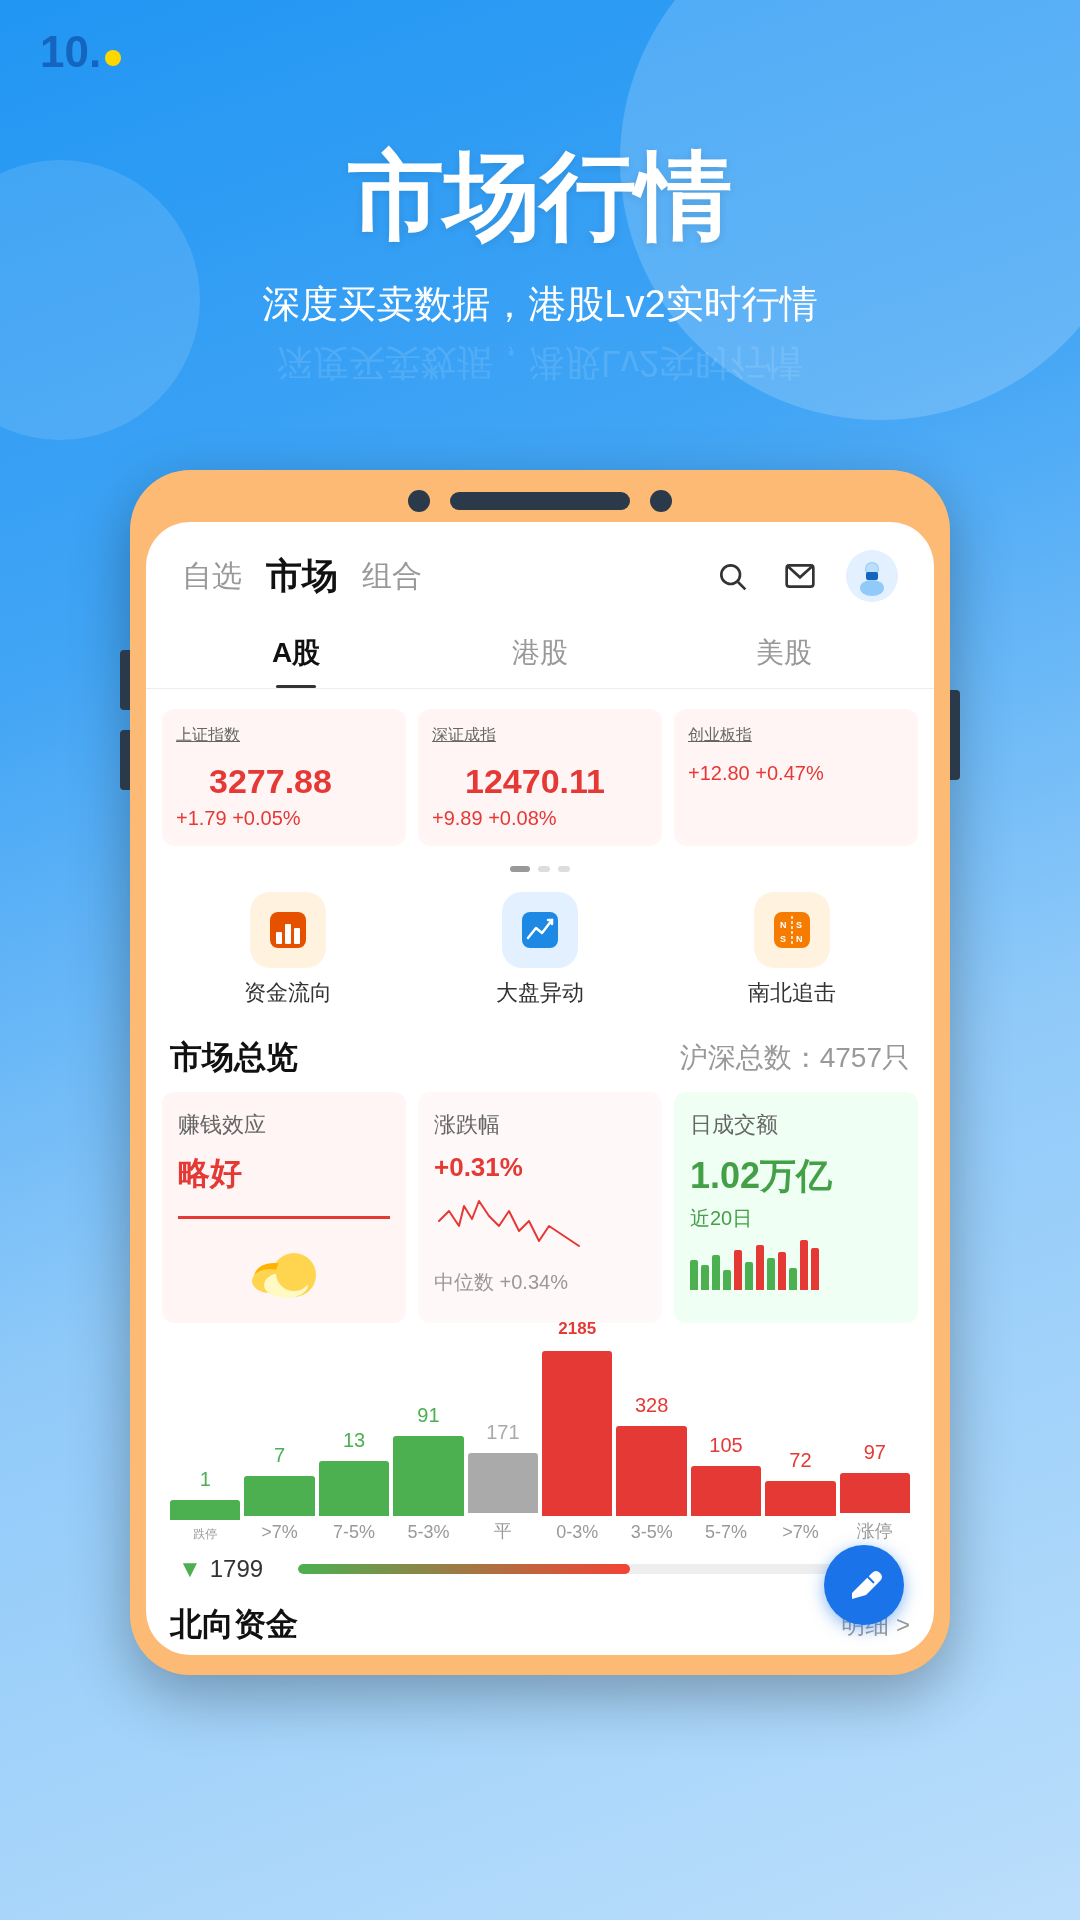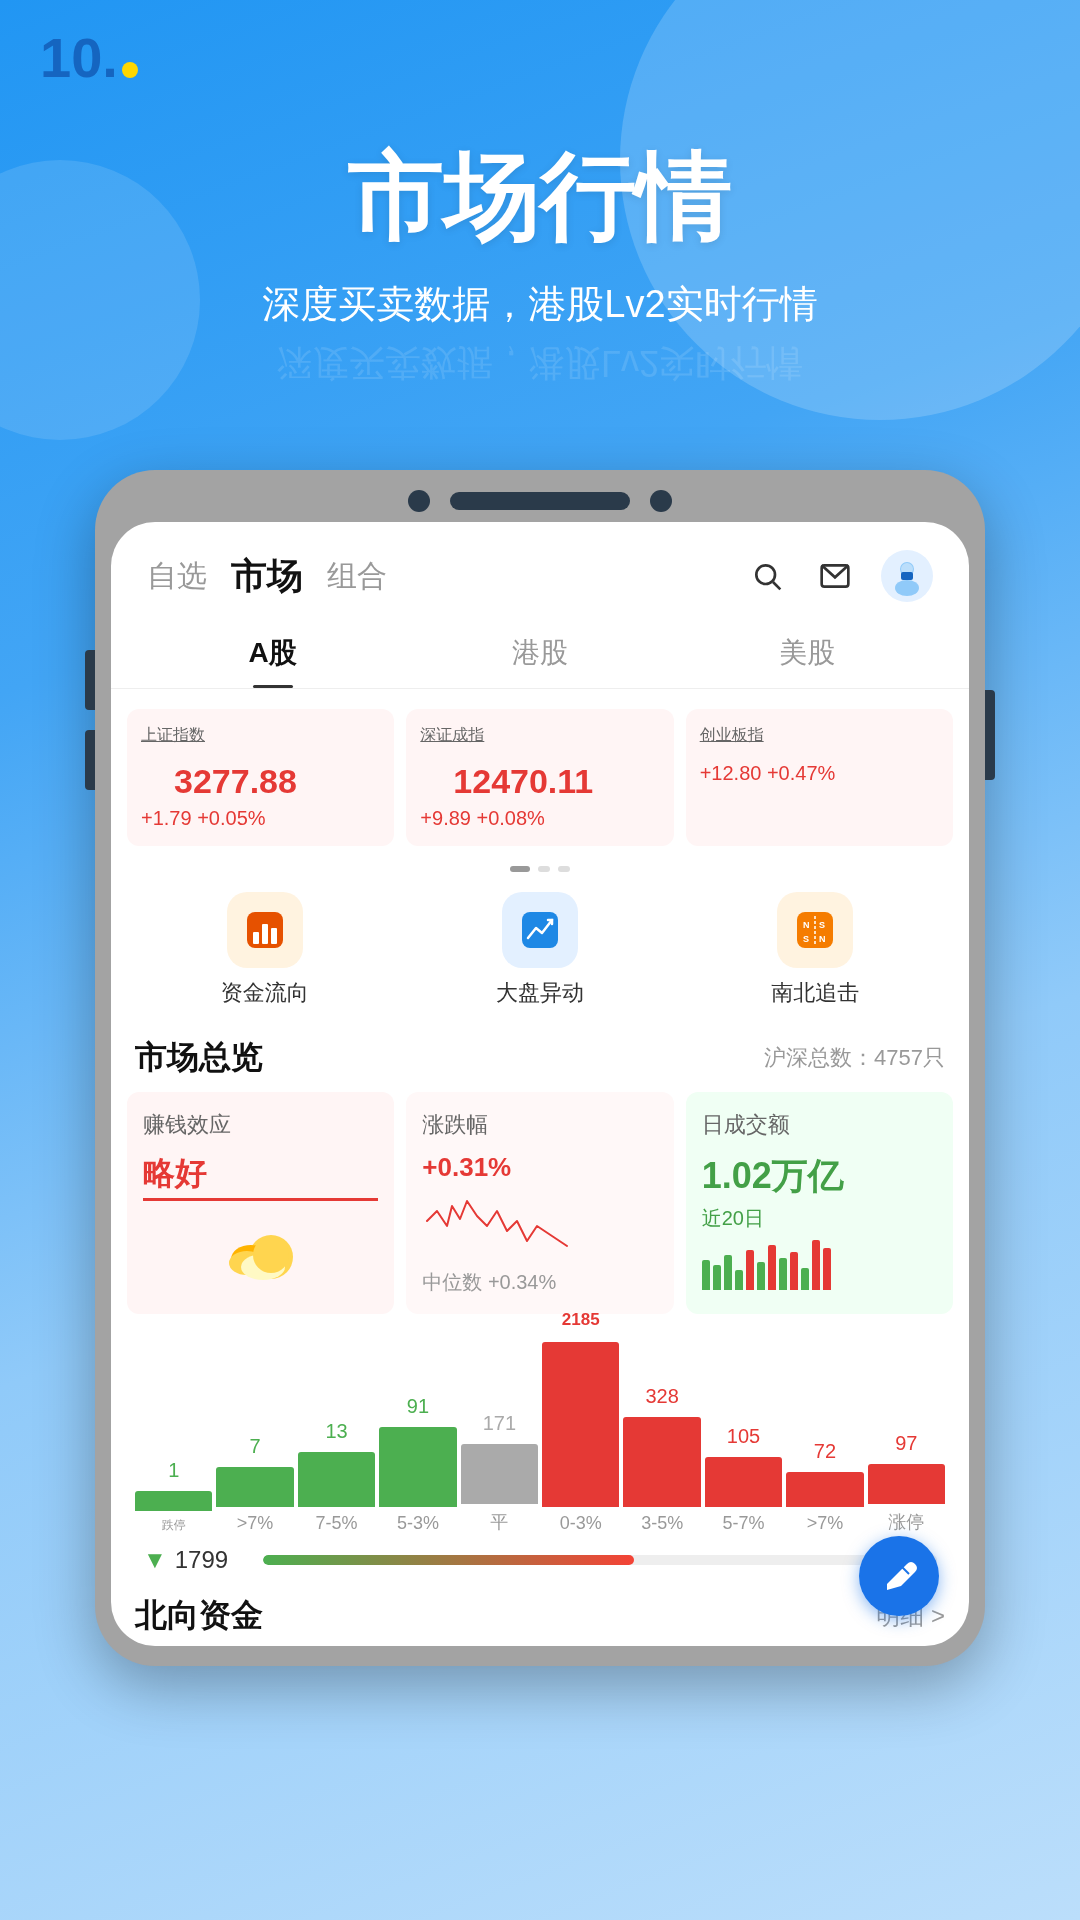--- a/index.html
+++ b/index.html
@@ -21,21 +21,21 @@
       flex-direction: column;
       align-items: center;
       justify-content: center;
       overflow: hidden;
     }
 
     .logo-badge {
       position: absolute;
       top: 30px;
       left: 40px;
-      font-size: 56px;
+      font-size: 44px;
       font-weight: 900;
       color: #1565C0;
       line-height: 1;
     }
     .logo-dot {
       width: 16px;
       height: 16px;
       background: #FFD700;
       border-radius: 50%;
       display: inline-block;
@@ -90,22 +90,22 @@
 
     
     .phone-container {
       display: flex;
       justify-content: center;
       margin-top: 10px;
       padding-bottom: 30px;
     }
 
     .phone-mockup {
-      width: 890px;
-      background: #a3a3a3;
+      width: 820px;
+      background: #fdba74;
       border-radius: 60px;
       padding: 20px 16px;
       box-shadow: 0 20px 60px rgba(0,0,0,0.3);
       position: relative;
     }
 
     .phone-notch-bar {
       display: flex;
       align-items: center;
       justify-content: center;
@@ -327,21 +327,21 @@
       justify-content: space-between;
       align-items: center;
       padding: 8px 24px 12px;
     }
     .section-title {
       font-size: 32px;
       font-weight: 700;
       color: #111;
     }
     .section-sub {
-      font-size: 22px;
+      font-size: 28px;
       color: #999;
     }
 
     
     .overview-cards {
       display: flex;
       gap: 12px;
       padding: 0 16px;
     }
     .overview-card {
@@ -489,21 +489,21 @@
       background: #1a73e8;
       display: flex;
       align-items: center;
       justify-content: center;
       box-shadow: 0 4px 16px rgba(26,115,232,0.5);
     }
 
     
     .lue-hao {
       border-bottom: 3px solid #e53935;
-      padding-bottom: 2px;
+      padding-bottom: 20px;
     }
   </style>
 </head>
 <body>
 
 <div class="hero-header">
   <div class="hero-circle"></div>
   <div class="hero-circle2"></div>
 
   <div class="logo-badge">

